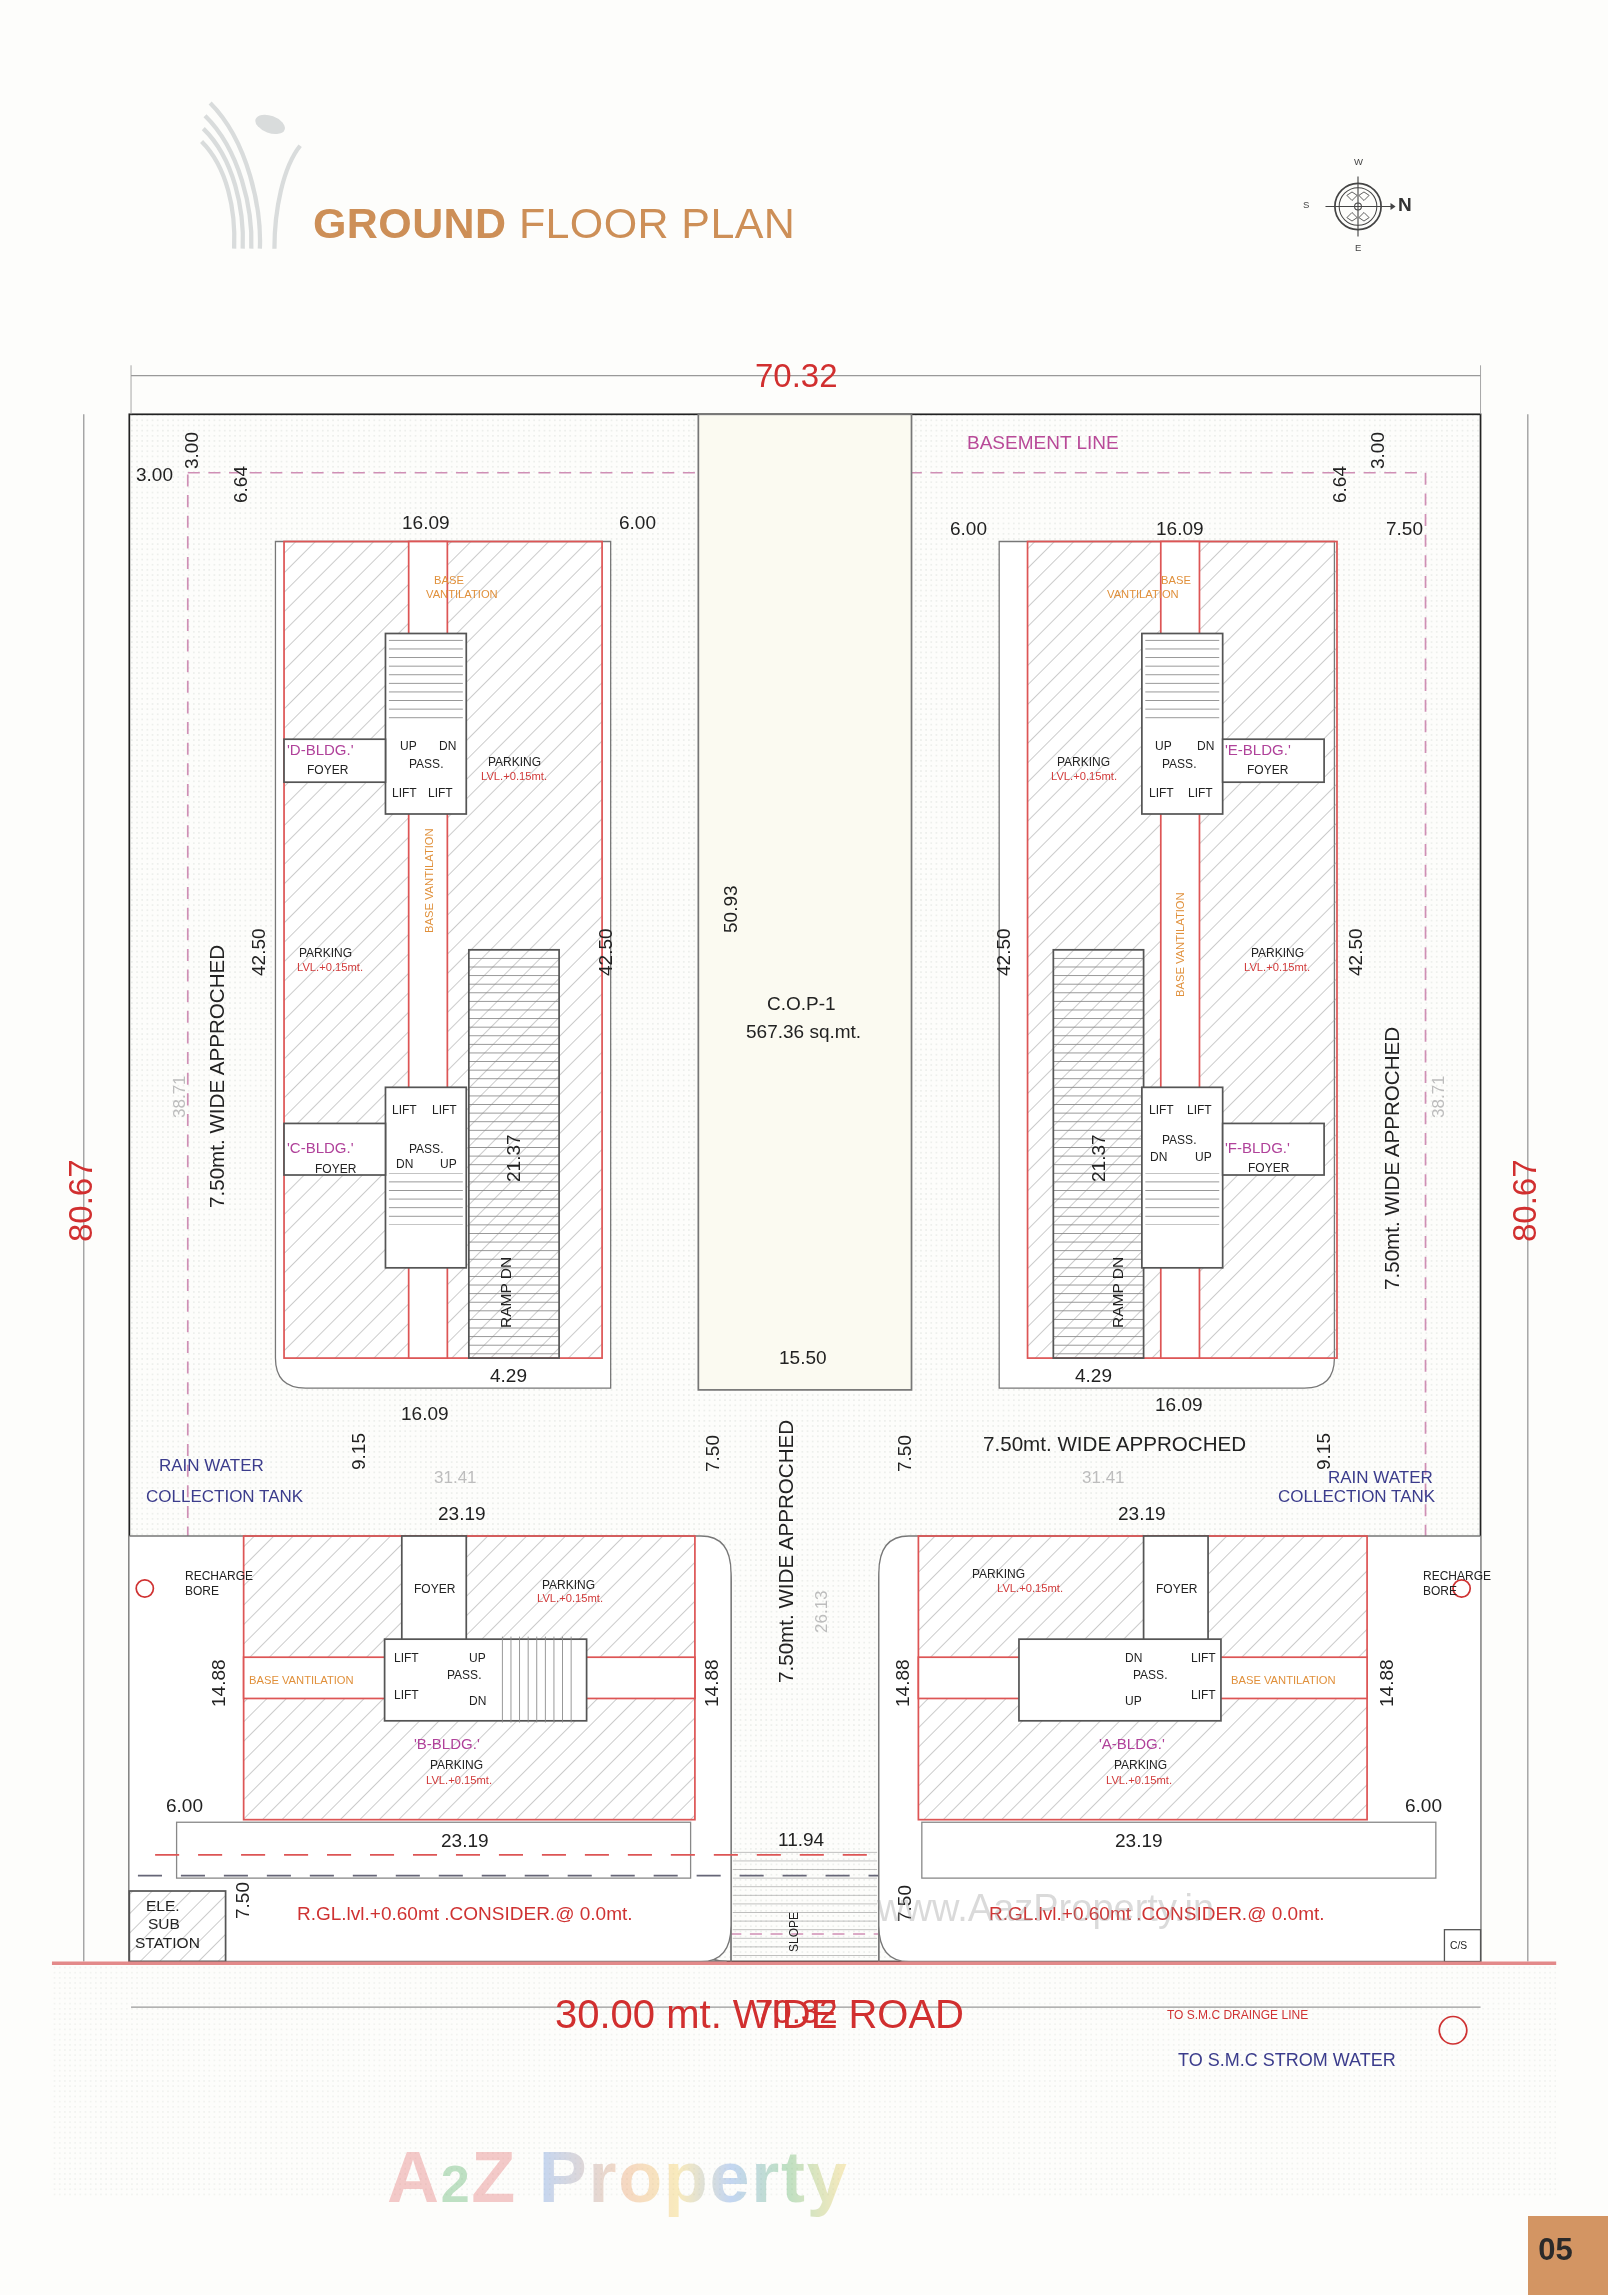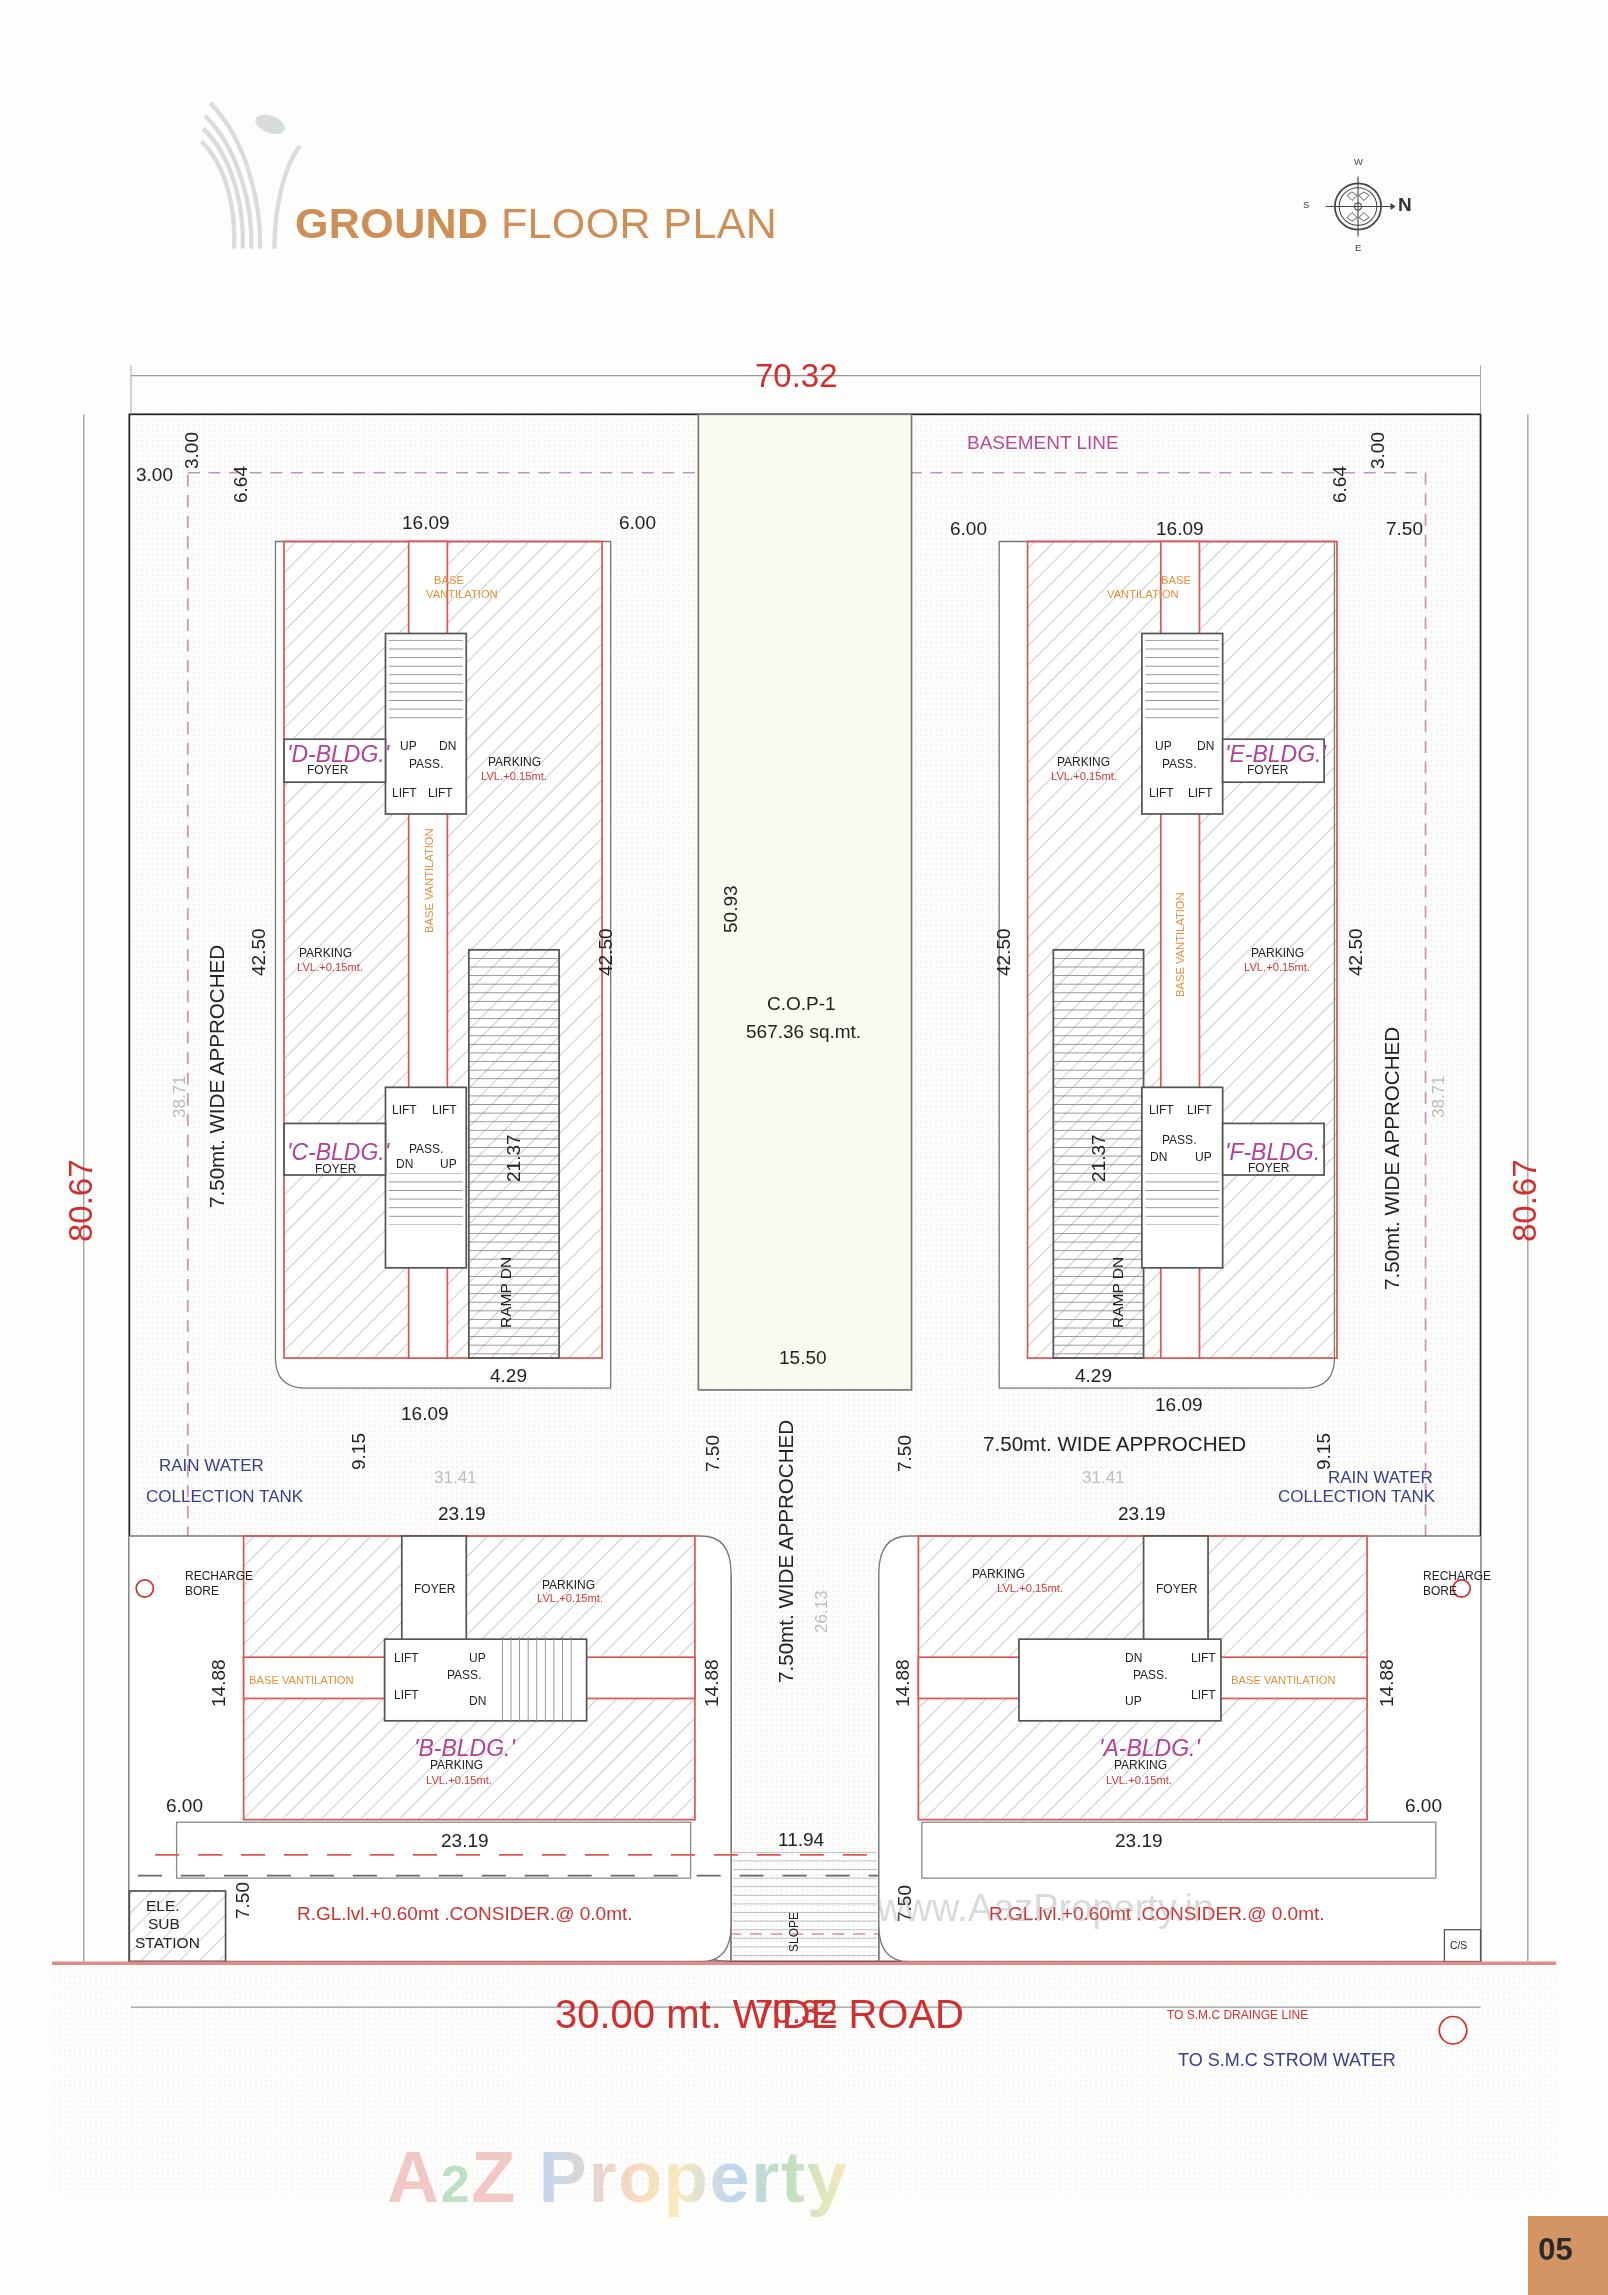--- a/index.html
+++ b/index.html
@@ -1,27 +1,27 @@
 <!DOCTYPE html>
 <html style="font-size:13.8px"><head>
 <meta charset="utf-8">
 <style>
   html, body { margin:0; padding:0; }
   body { width:1609px; height:2295px; background:#fdfdfb; position:relative; overflow:hidden;
          font-family:"Liberation Sans", sans-serif; color:#222; }
   .abs { position:absolute; }
   .page-title { left:295px; top:199px; font-size:43px; letter-spacing:0.4px; color:#cd8f57; white-space:nowrap; }
-  .page-title .bold { font-weight:bold; }
+  .page-title .bold { font-weight:bold;margin-left:18px; }
   .compass-label { font-size:9.5px; color:#444; }
   .compass-n { font-size:19px; font-weight:bold; color:#333; }
   .dim { font-size:19px; color:#222; white-space:nowrap; }
   .dim-big { font-size:33px; color:#d12f2f; white-space:nowrap; }
   .dim-grey { font-size:17px; color:#bdbdbd; white-space:nowrap; }
   .vert { transform-origin:left top; transform:rotate(-90deg); }
-  .bldg { font-size:23px; color:#b0429a; white-space:nowrap;font-style:italic; }
+  .bldg { font-size:15px; color:#b0429a; white-space:nowrap; }
   .small { font-size:12px; color:#222; white-space:nowrap; }
   .lvl { font-size:11.2px; color:#d13a3a; white-space:nowrap; }
   .vent { font-size:11.2px; color:#e0903b; white-space:nowrap; }
   .basement { font-size:19px; color:#b84a98; white-space:nowrap; }
   .blue { font-size:17px; color:#3b3c8c; white-space:nowrap; }
   .red-note { font-size:19px; color:#cf3232; white-space:nowrap; }
   .approach { font-size:20.6px; color:#222; white-space:nowrap; }
   .road { font-size:40px; color:#d12f2f; white-space:nowrap; }
   .watermark-url { font-size:38px; color:rgba(150,150,150,0.35); white-space:nowrap; }
   .wm { font-size:72px; font-weight:bold; white-space:nowrap; opacity:0.35; letter-spacing:1.7px; }

